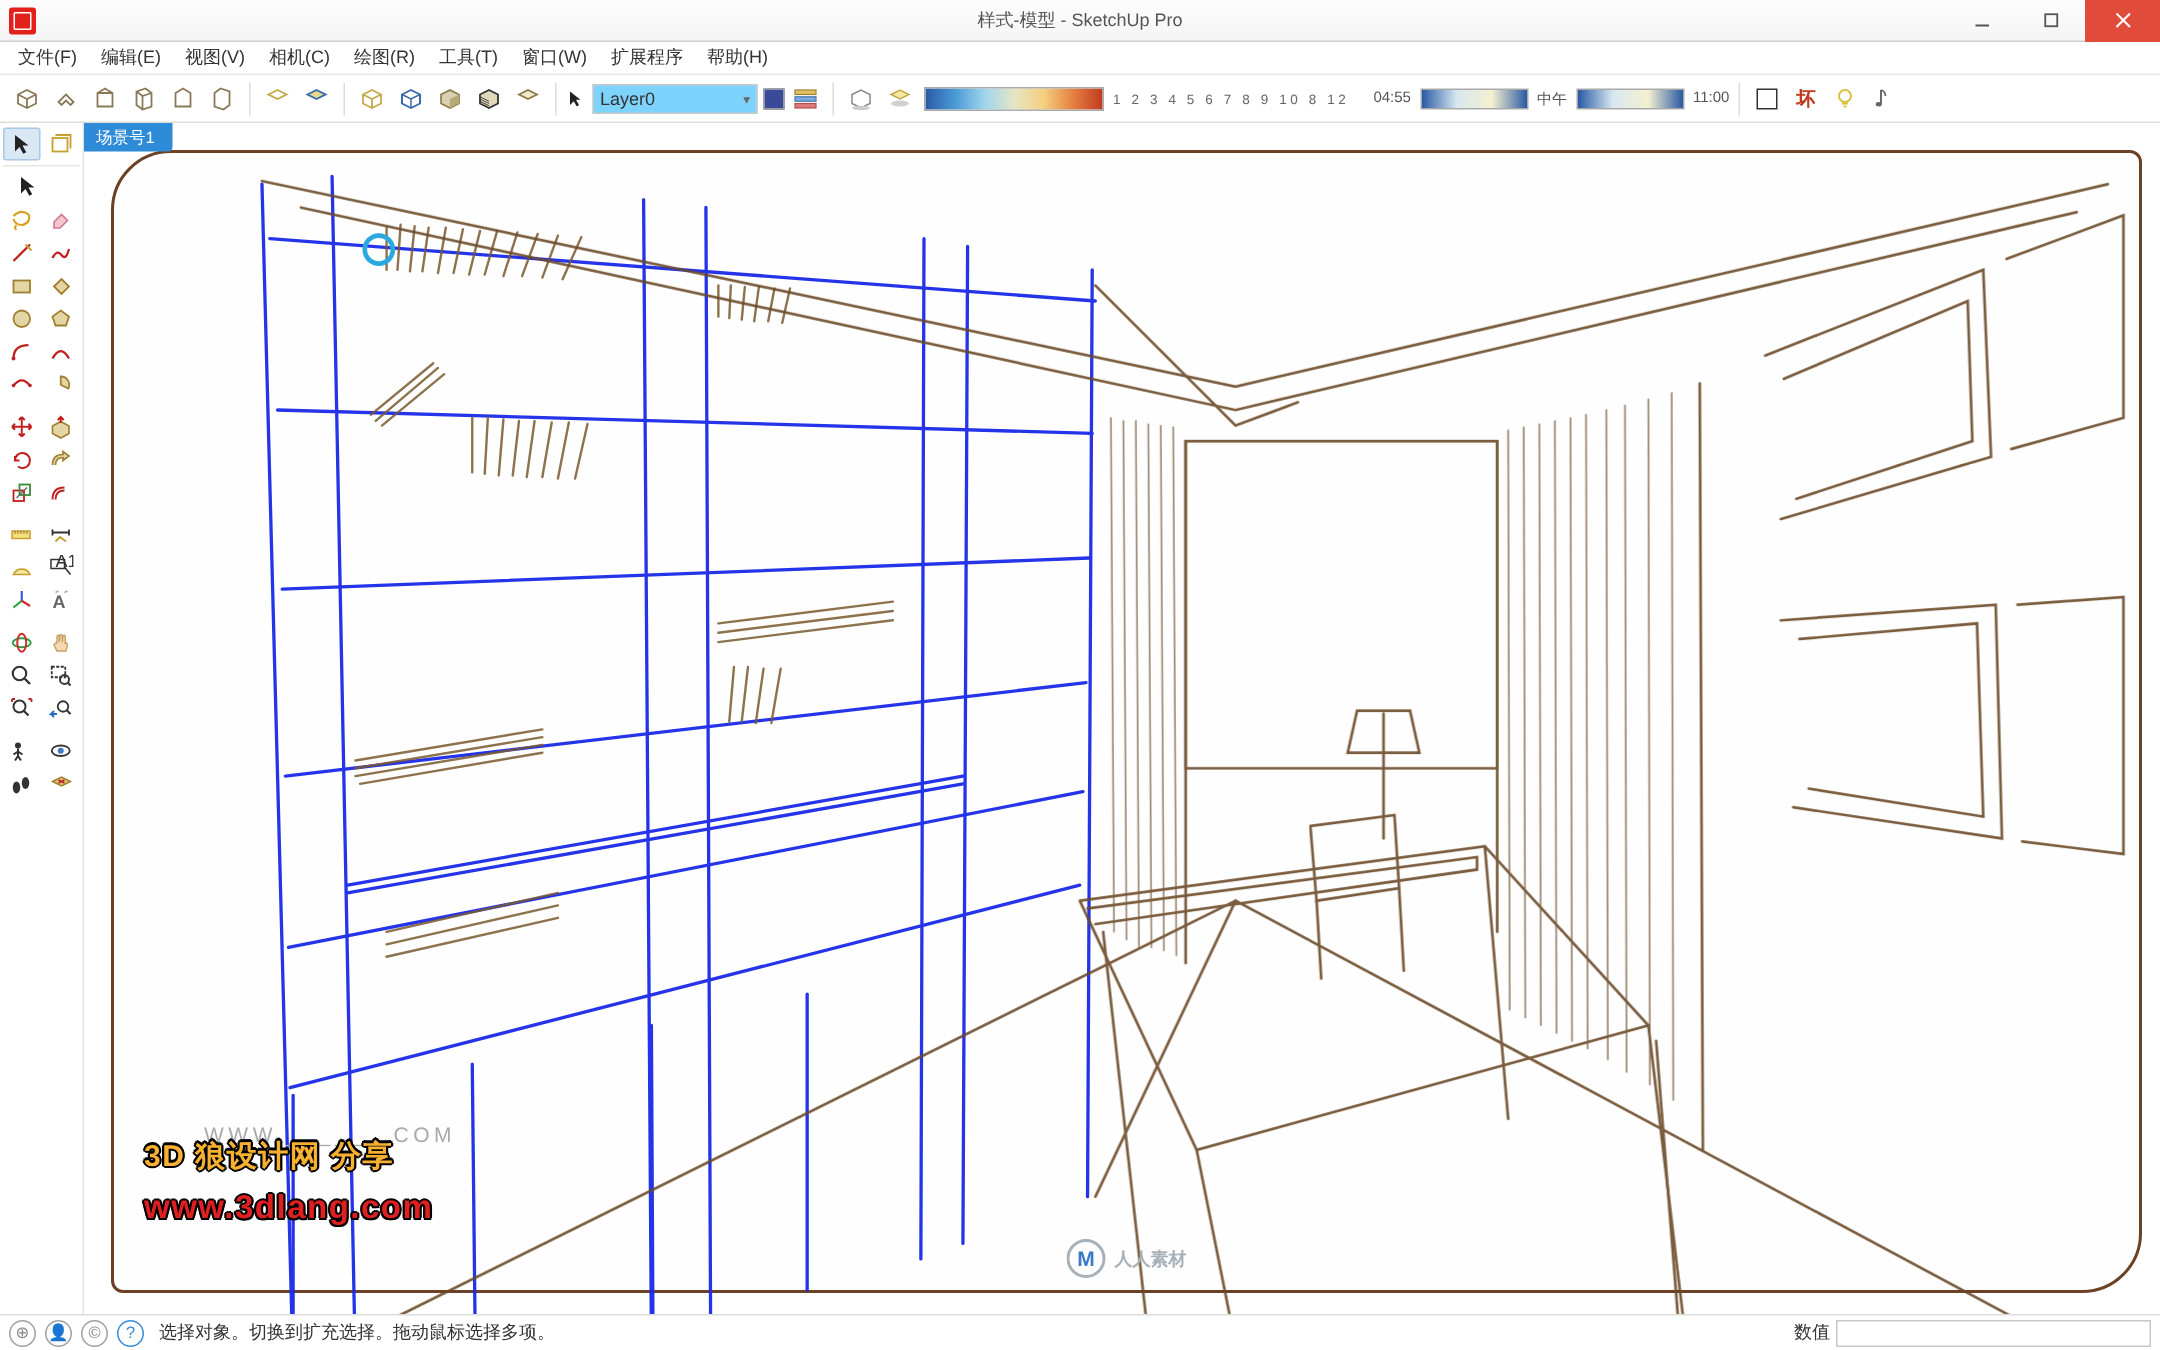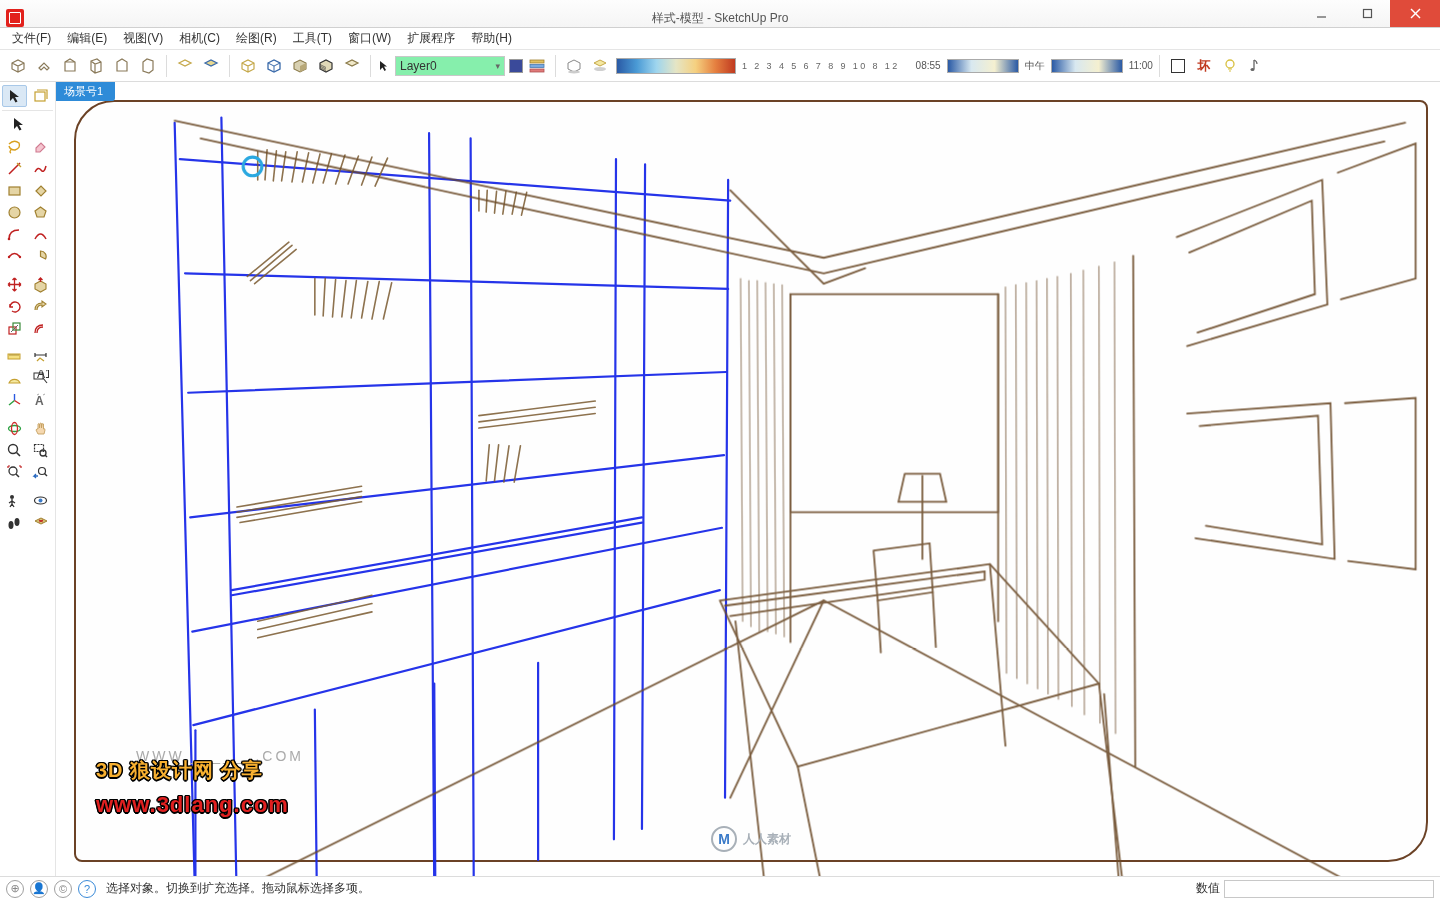--- a/index.html
+++ b/index.html
@@ -1,38 +1,38 @@
 <!DOCTYPE html>
 <html><head>
 <meta charset="utf-8">
 <style>
 * { box-sizing: border-box; margin: 0; padding: 0; font-family: "Microsoft YaHei", "SimSun", Arial, sans-serif; font-size: 12px; user-select: none; }
 body { background: #f0f0f0; width: 1440px; height: 900px; overflow: hidden; display: flex; flex-direction: column; }
 
 
-.title-bar { height: 28px; background: linear-gradient(#fdfdfd,#f5f5f5); display: flex; align-items: flex-end; border-bottom: 1px solid #d0d0d0; position: relative; }
+.title-bar { height: 28px; background: linear-gradient(#fdfdfd,#f5f5f5); display: flex; align-items: center; border-bottom: 1px solid #d0d0d0; position: relative; }
 .title-bar .app-icon { width: 18px; height: 18px; margin: 0 6px; background: #e2211c; border-radius: 2px; position: relative; }
 .title-bar .app-icon::after{content:"";position:absolute;inset:3px;border:1.5px solid #fff;border-radius:1px;}
 .title-bar .title-text { position:absolute; left:50%; transform:translateX(-50%); color:#555; }
 .win-btns { margin-left:auto; display:flex; }
 .win-btn { width:46px; height:28px; display:flex; align-items:center; justify-content:center; color:#555; }
 .win-btn.close { background:#e04b3a; color:#fff; width:50px; }
 .win-btn svg{width:11px;height:11px;}
 
 
 .menu-bar { height:22px; background:#fff; display:flex; align-items:center; padding:0 4px; border-bottom:1px solid #e5e5e5; }
 .menu-item { padding:2px 8px; color:#333; cursor:default; }
 
 
 .toolbar { height:32px; background:#fff; display:flex; align-items:center; padding:0 6px; gap:2px; border-bottom:1px solid #dcdcdc; }
 .tb-btn { width:24px; height:24px; display:flex; align-items:center; justify-content:center; border:1px solid transparent; border-radius:2px; position:relative; }
 .tb-sep{width:1px;height:22px;background:#dcdcdc;margin:0 4px;}
 .tb-btn svg{width:18px;height:18px;}
 .layer-arrow{width:14px;height:14px;}
-.layer-select { height:20px; width:110px; border:1px solid #c8c8c8; background:#86efac; padding:0 4px; font-size:11px; color:#333; display:flex;align-items:center;justify-content:space-between;margin-left:2px;}
+.layer-select { height:20px; width:110px; border:1px solid #c8c8c8; background:#7dd3fc; padding:0 4px; font-size:11px; color:#333; display:flex;align-items:center;justify-content:space-between;margin-left:2px;}
 .layer-select .dd{font-size:9px;color:#666;}
 .layer-swatch{width:14px;height:14px;background:#3a4a9a;border:1px solid #999;margin-left:2px;}
 .color-ramp{height:16px;width:120px;background:linear-gradient(90deg,#2a5aa5,#4a9ad5,#9ed5ee,#e5e5c5,#f5d080,#e58040,#c03a20);border:1px solid #aaa;margin-left:2px;}
 .ramp-nums{font-size:9px;color:#666;letter-spacing:2.4px;margin-left:4px;}
 .shadow-ramp{height:14px;width:72px;background:linear-gradient(90deg,#2a5aa5,#d8e8f0,#f5f0d0,#2a5aa5);border:1px solid #aaa;margin:0 4px;}
 .shadow-t{font-size:10px;color:#555;}
 .icon-sq{width:14px;height:14px;border:1.5px solid #444;}
 
 
 .main { flex:1; display:flex; background:#fff; position:relative; }
@@ -207,21 +207,21 @@
     </div>
   <div class="tb-btn">
       <svg viewBox="0 0 18 18">
         <path d="M3 6 L9 3 L15 6 L9 9 Z" fill="#f5e8a0" stroke="#c5a84a"></path>
         <ellipse cx="9" cy="12" rx="6" ry="2" fill="#d0d0d0"></ellipse>
       </svg>
     </div>
   <div class="color-ramp"></div>
   <div class="ramp-nums">1 2 3 4 5 6 7 8 9 10 8 12</div>
   <div style="width:12px"></div>
-  <span class="shadow-t">08:55</span>
+  <span class="shadow-t">04:55</span>
   <div class="shadow-ramp"></div>
   <span class="shadow-t">中午</span>
   <div class="shadow-ramp"></div>
   <span class="shadow-t">11:00</span>
   <div class="tb-sep"></div>
 
   <div class="tb-btn">
       <div class="icon-sq" style="border-color:#333"></div>
     </div>
   <div class="tb-btn">

